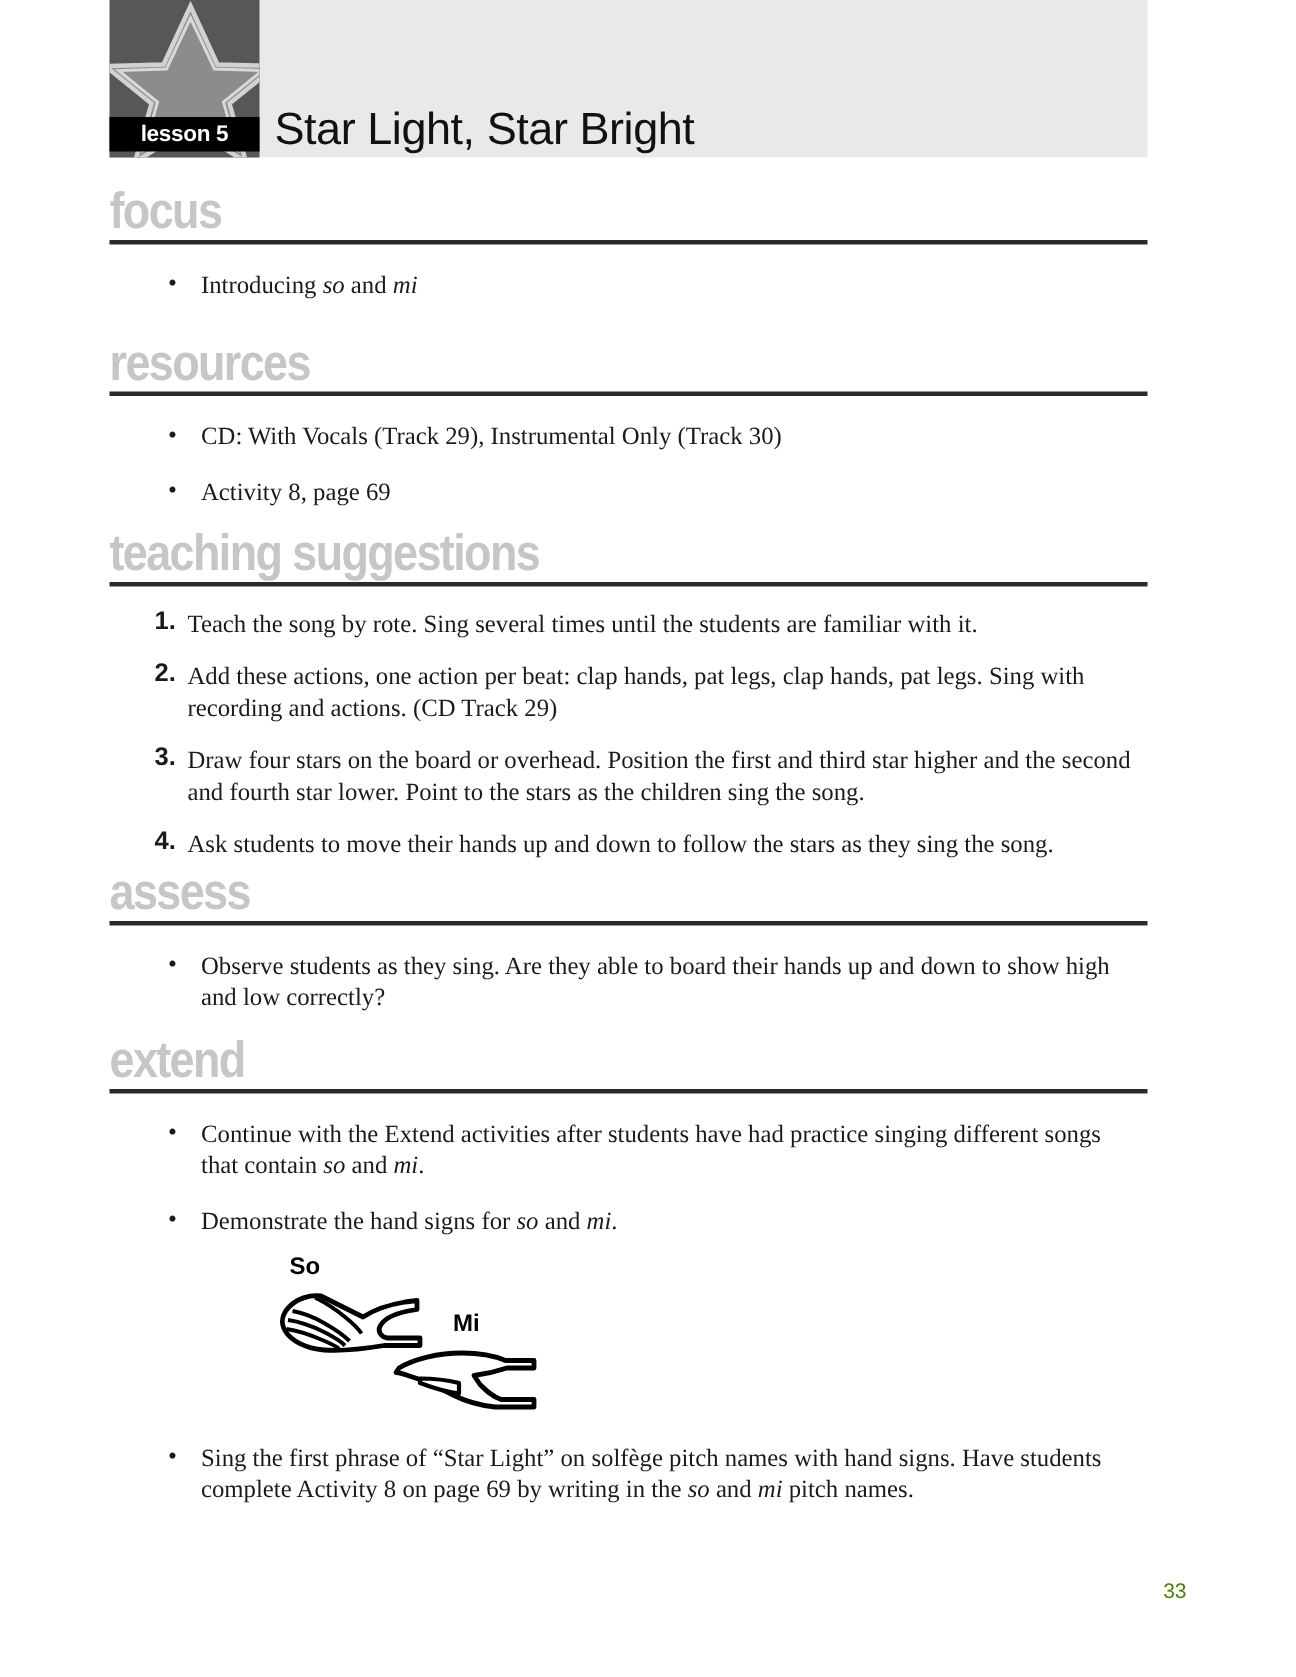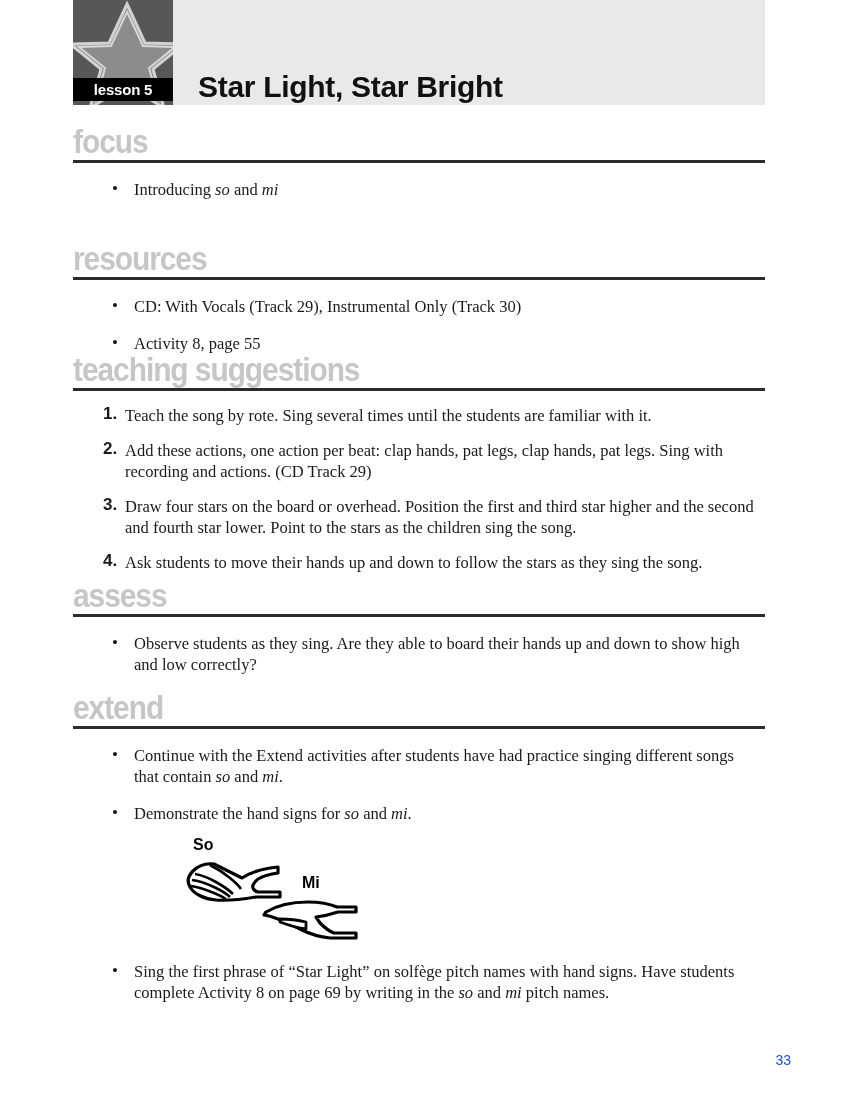--- a/index.html
+++ b/index.html
@@ -60,25 +60,24 @@
     text-align: center;
     letter-spacing: -0.2px;
     z-index: 3;
   }
   .lesson-title {
     position: absolute;
     left: 183px;
     top: 70px;
     font-family: "Liberation Sans", sans-serif;
     font-size: 30px;
-    font-weight: bold;
+    font-weight: normal;
     color: #111111;
     letter-spacing: -0.3px;
     white-space: nowrap;
-    margin-left: 15px;
   }
 
   
   .section {
     position: absolute;
     left: 73px;
     width: 692px;
   }
   .sec-heading {
     font-family: "Liberation Sans", sans-serif;
@@ -174,21 +173,21 @@
 
   
   .page-number {
     position: absolute;
     left: 0;
     top: 1052px;
     width: 791px;
     text-align: right;
     font-family: "Liberation Sans", sans-serif;
     font-size: 14px;
-    color: #1d4ed8;
+    color: #4d7c0f;
   }
 </style>
 </head>
 <body>
 
 <div class="page">
 
   <div class="header-band"></div>
 
   <div class="star-box">
@@ -204,26 +203,26 @@
   <div class="lesson-title">Star Light, Star Bright</div>
 
   <div class="section" style="top:124px;">
     <div class="sec-heading">focus</div>
     <hr class="sec-rule">
     <ul class="bullets" id="focus-bullets">
         <li>Introducing <em class="solfa">so</em> and <em class="solfa">mi</em></li>
       </ul>
   </div>
 
-  <div class="section" style="top:241px;">
+  <div class="section" style="top:225px;">
     <div class="sec-heading">resources</div>
     <hr class="sec-rule">
     <ul class="bullets" id="resources-bullets">
         <li>CD: With Vocals (Track 29), Instrumental Only (Track 30)</li>
-        <li>Activity 8, page 55</li>
+        <li>Activity 8, page 69</li>
       </ul>
   </div>
 
   <div class="section" style="top:352px;">
     <div class="sec-heading">teaching suggestions</div>
     <hr class="sec-rule">
     <ol class="numbers" id="teaching-items">
         <li><span class="num">1.</span>Teach the song by rote. Sing several times until the students are familiar with it.</li>
         <li><span class="num">2.</span>Add these actions, one action per beat: clap hands, pat legs, clap hands, pat legs. Sing with recording and actions. (CD Track 29)</li>
         <li><span class="num">3.</span>Draw four stars on the board or overhead. Position the first and third star higher and the second and fourth star lower. Point to the stars as the children sing the song.</li>

